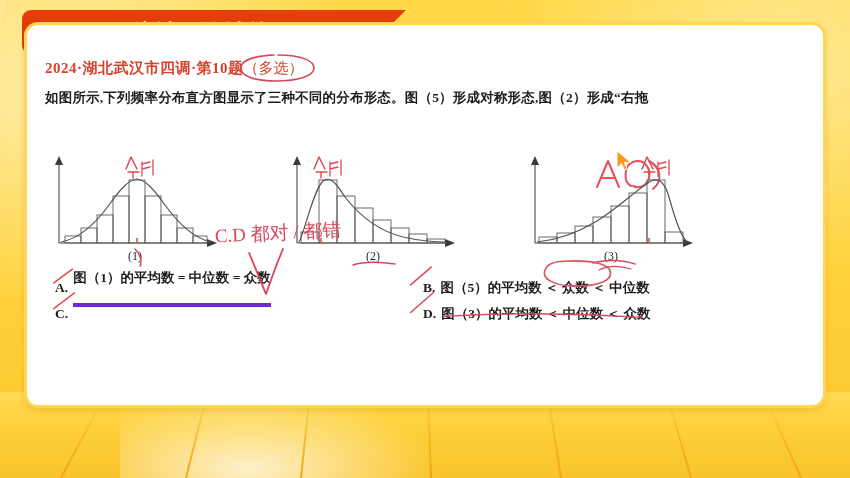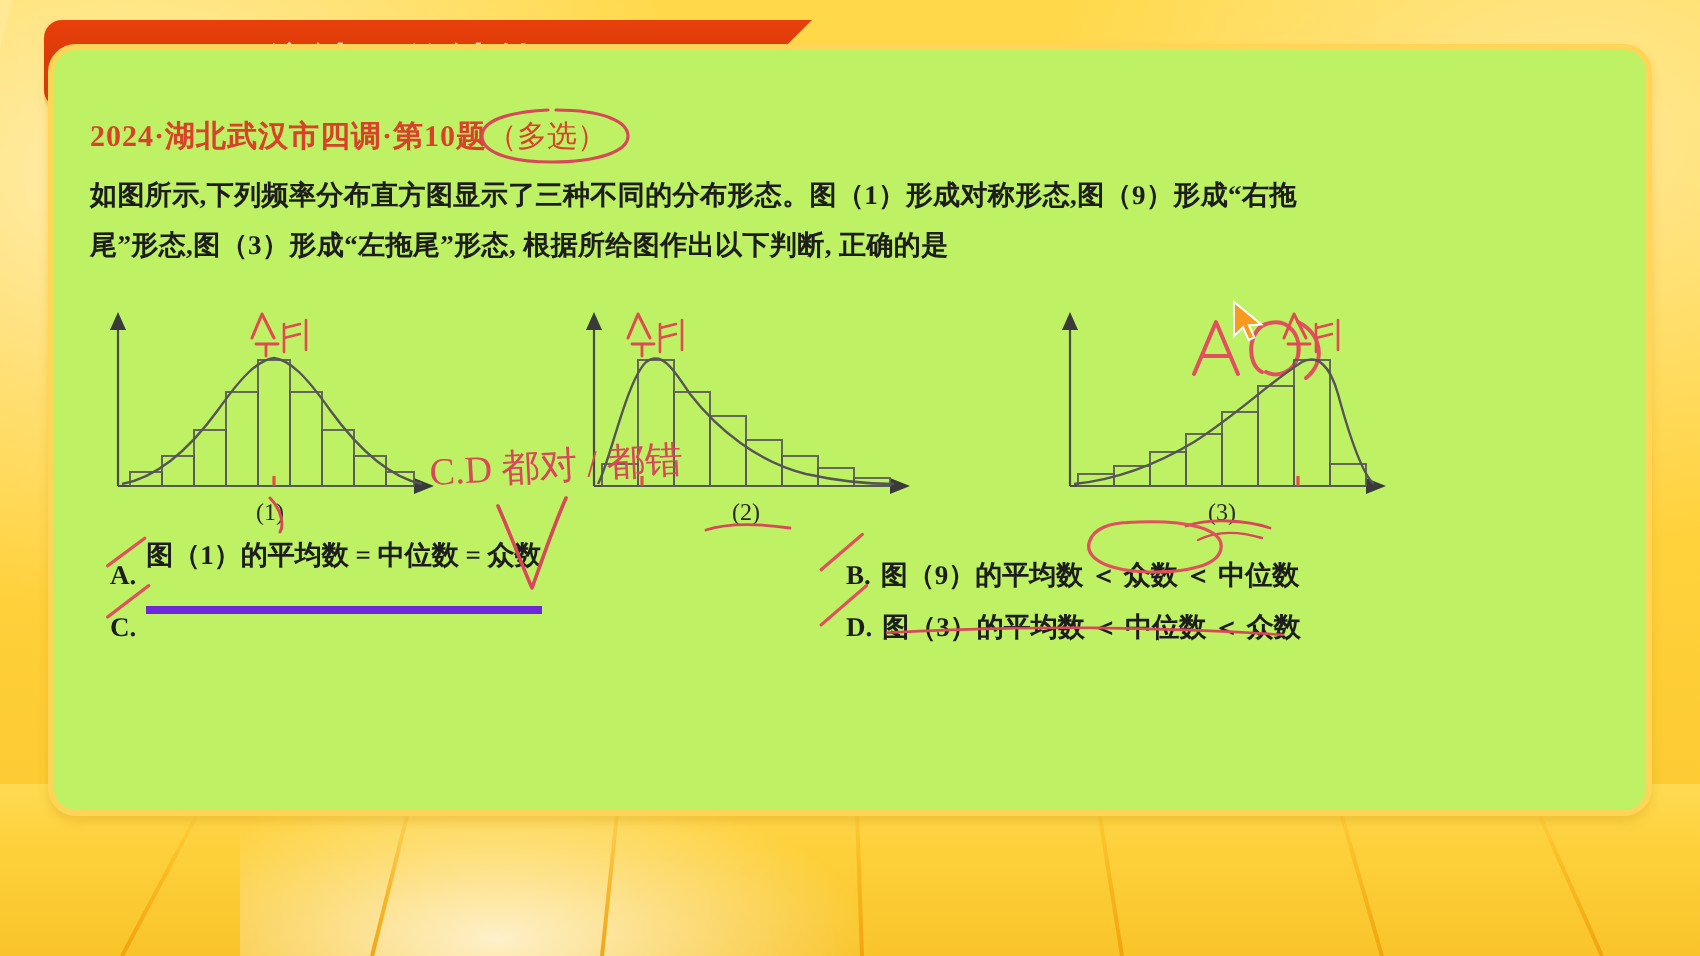--- a/index.html
+++ b/index.html
@@ -63,21 +63,21 @@
     position:absolute;left:22px;top:10px;width:360px;height:44px;
     display:flex;align-items:center;justify-content:center;
     color:#ffffff;font-size:21px;font-weight:bold;letter-spacing:2px;
     font-family:"Liberation Sans","DejaVu Sans",sans-serif;
     text-shadow:0 1px 1px rgba(130,40,0,.45);
   }
 
   
   .card{
     position:absolute;left:24px;top:22px;right:24px;bottom:70px;
-    background:#bef264;
+    background:#ffffff;
     border-radius:14px;
     border:3px solid #ffd557;
     box-shadow:0 3px 5px rgba(200,140,10,.25);
     overflow:hidden;
   }
   .card-inner{position:absolute;inset:0;padding:0 16px;}
 
   
   .source-row{position:absolute;left:18px;top:34px;display:flex;align-items:center;}
   .source-text{
@@ -169,22 +169,21 @@
         <span class="source-text">2024·湖北武汉市四调·第10题</span>
         <span class="source-multi">
           <span>（多选）</span>
           <svg class="ellipse-mark" viewBox="0 0 78 30">
             <path d="M40 2 C64 2 76 8 76 15 C76 23 60 28 38 28 C16 28 3 23 3 15 C3 8 14 3 36 2" fill="none" stroke="#d8475a" stroke-width="1.6" stroke-linecap="round"></path>
           </svg>
         </span>
       </div>
 
       <div class="qtext">
-        <div>如图所示,下列频率分布直方图显示了三种不同的分布形态。图（1）形成对称形态,图（9）形成“右拖</div>
-        <div>尾”形态,图（3）形成“左拖尾”形态, 根据所给图作出以下判断, 正确的是</div>
+        <div>如图所示,下列频率分布直方图显示了三种不同的分布形态。图（5）形成对称形态,图（2）形成“右拖</div>
       </div>
 
       <svg class="ink-AD" viewBox="0 0 76 36">
         <path d="M4 32 L15 6 L26 32 M9 23 L22 23" fill="none" stroke="#e24f5e" stroke-width="2" stroke-linecap="round" stroke-linejoin="round"></path>
         <path d="M38 31 C30 27 31 10 40 7 C52 3 58 14 56 23 C54 31 46 34 40 31" fill="none" stroke="#e24f5e" stroke-width="2" stroke-linecap="round"></path>
         <path d="M56 6 C68 12 70 26 60 34" fill="none" stroke="#e24f5e" stroke-width="2" stroke-linecap="round"></path>
       </svg>
 
       <div class="charts">
 
@@ -288,21 +287,21 @@
       </div>
 
       <div class="options">
         <div class="opt-row">
           <div class="opt opt-a">
             <span class="opt-label">A.</span>
             <span class="opt-underline">图（1）的平均数 = 中位数 = 众数</span>
           </div>
           <div class="opt opt-b">
             <span class="opt-label">B.</span>
-            <span>图（9）的平均数 ＜ 众数 ＜ 中位数</span>
+            <span>图（5）的平均数 ＜ 众数 ＜ 中位数</span>
           </div>
         </div>
         <div class="opt-row">
           <div class="opt opt-a">
             <span class="opt-label">C.</span>
           </div>
           <div class="opt opt-b">
             <span class="opt-label">D.</span>
             <span>图（3）的平均数 ＜ 中位数 ＜ 众数</span>
           </div>

